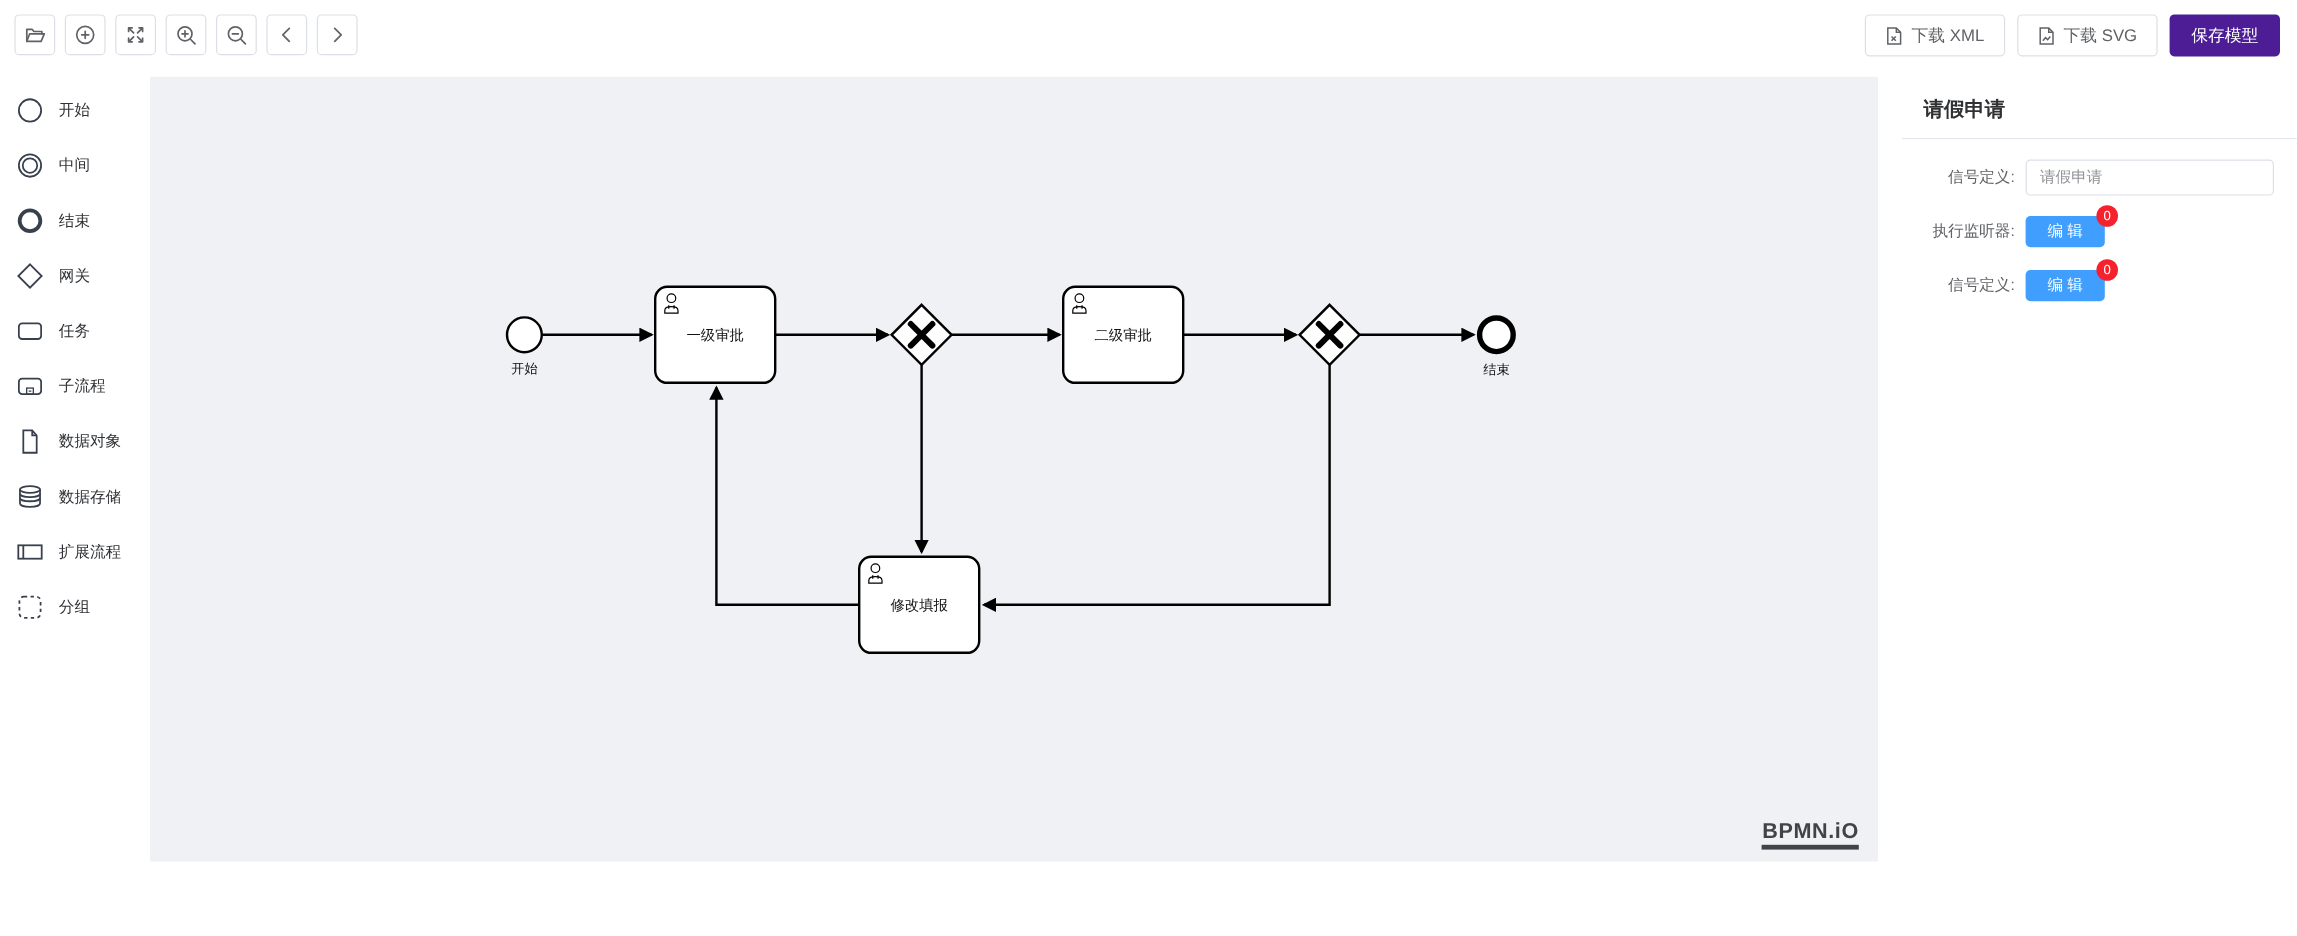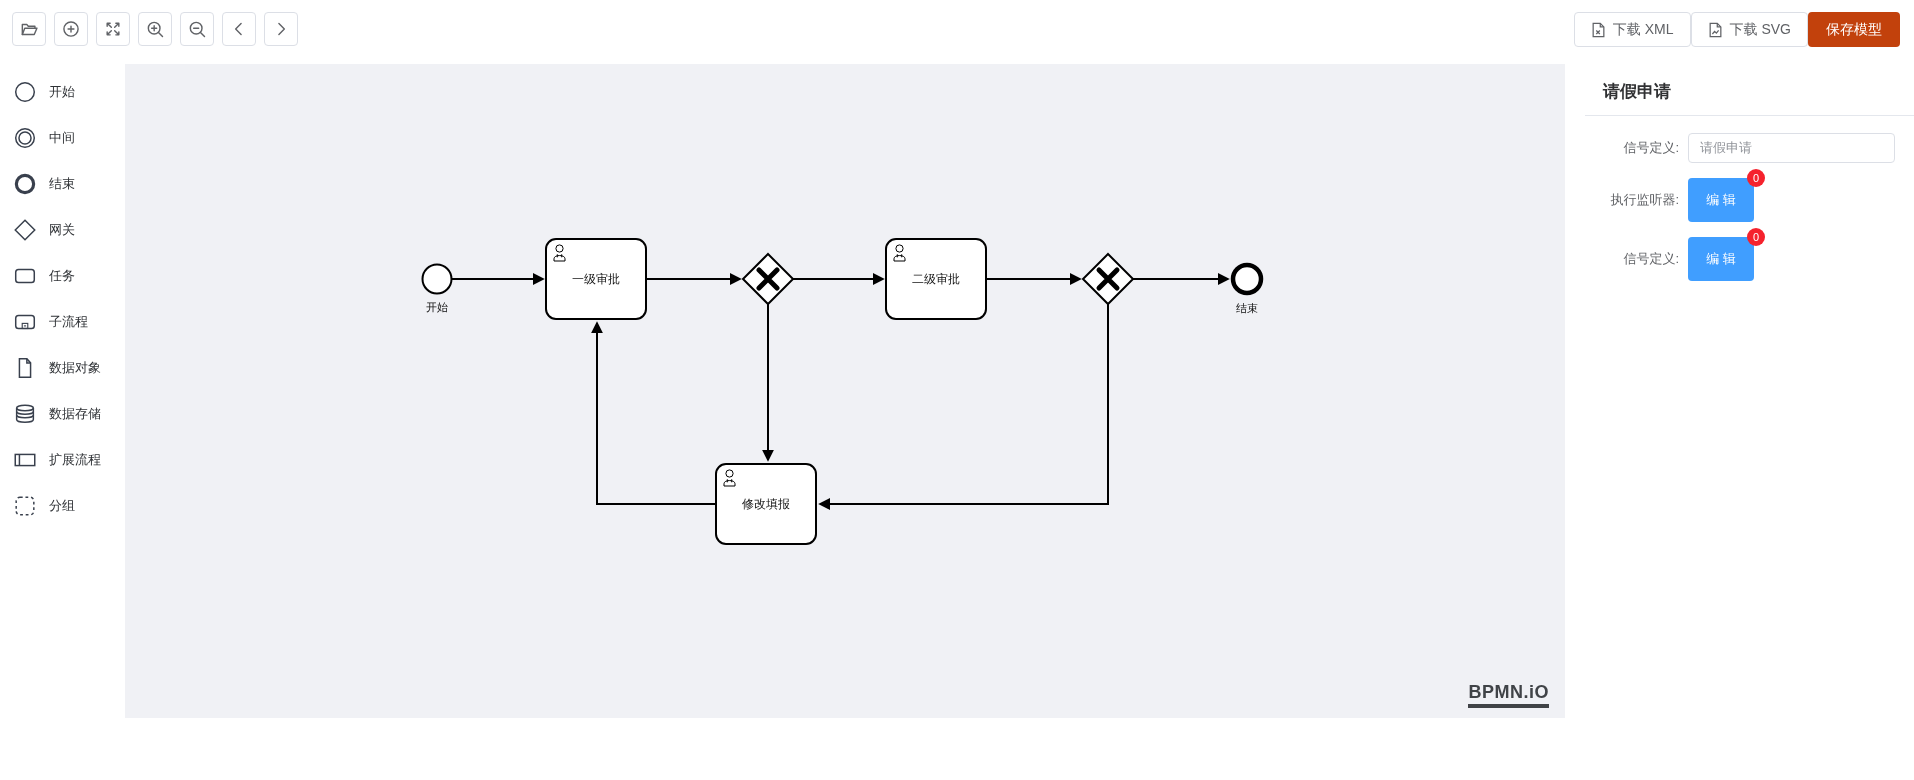--- a/index.html
+++ b/index.html
@@ -5,25 +5,25 @@
   * { margin:0; padding:0; box-sizing:border-box; }
   html,body { width:1914px; height:780px; background:#fff; font-family:"Liberation Sans", sans-serif; overflow:hidden; }
   .app { position:relative; width:1914px; height:780px; background:#fff; }
 
   
   .topbar { position:absolute; left:0; top:0; width:1914px; height:64px; background:#fff; }
   .tools-left { position:absolute; left:12px; top:12px; display:flex; gap:8px; }
   .icon-btn { width:34px; height:34px; border:1px solid #dcdfe6; border-radius:4px; background:#fff;
               display:flex; align-items:center; justify-content:center; cursor:pointer; }
   .icon-btn svg { stroke:#606266; fill:none; stroke-width:1.7; stroke-linecap:round; stroke-linejoin:round; }
-  .tools-right { position:absolute; right:14px; top:12px; display:flex; align-items:center; }
+  .tools-right { position:absolute; right:14px; top:12px; display:flex; gap:10px; align-items:center; }
   .btn-outline { height:35px; padding:0 16px; border:1px solid #dcdfe6; border-radius:4px; background:#fff;
                  color:#606266; font-size:14px; display:flex; align-items:center; gap:7px; cursor:pointer; }
   .btn-outline svg { stroke:#606266; fill:none; stroke-width:1.4; }
-  .btn-primary { height:35px; padding:0 18px; border:none; border-radius:4px; background:#c2410c;
+  .btn-primary { height:35px; padding:0 18px; border:none; border-radius:4px; background:#4c1d95;
                  color:#fff; font-size:14px; display:flex; align-items:center; cursor:pointer; }
 
   
   .palette { position:absolute; left:0; top:64px; width:125px; height:654px; background:#fff; padding-top:5px; }
   .palette-item { height:46px; display:flex; align-items:center; padding-left:10px; cursor:pointer; }
   .palette-item .pic { width:30px; height:30px; display:flex; align-items:center; justify-content:center; }
   .palette-item .pic svg { stroke:#39404d; fill:none; stroke-width:1.6; }
   .palette-item .plabel { margin-left:9px; font-size:13px; color:#2f3236; white-space:nowrap; }
 
   
@@ -39,21 +39,21 @@
   .props { position:absolute; left:1565px; top:60px; width:349px; height:654px; background:#fff; }
   .props-title { margin:20px 0 0 38px; font-size:17px; font-weight:bold; color:#303133; }
   .props-divider { margin:12px 0 0 20px; width:329px; border-top:1px solid #e4e7ed; }
   .form { margin-top:17px; }
   .form-row { display:flex; align-items:center; margin-bottom:15px; min-height:30px; }
   .form-label { width:123px; text-align:right; font-size:13px; color:#606266; padding-right:9px; white-space:nowrap; }
   .req { color:#f56c6c; margin-right:3px; }
   .form-input { width:207px; height:30px; border:1px solid #dcdfe6; border-radius:4px; padding:0 11px;
                 font-size:13px; color:#909399; outline:none; background:#fff; font-family:"Liberation Sans", sans-serif; }
   .btn-wrap { position:relative; display:inline-block; }
-  .edit-btn { width:66px; height:44px; border:none; border-radius:4px; background:#409eff; color:#fff;
+  .edit-btn { width:66px; height:26px; border:none; border-radius:4px; background:#409eff; color:#fff;
               font-size:13px; cursor:pointer; font-family:"Liberation Sans", sans-serif; }
   .badge { position:absolute; top:-9px; right:-11px; min-width:18px; height:18px; border-radius:9px;
            background:#f5222d; color:#fff; font-size:11px; display:flex; align-items:center; justify-content:center;
            padding:0 4px; }
 </style>
 </head>
 <body>
 
 <div class="app">
 

